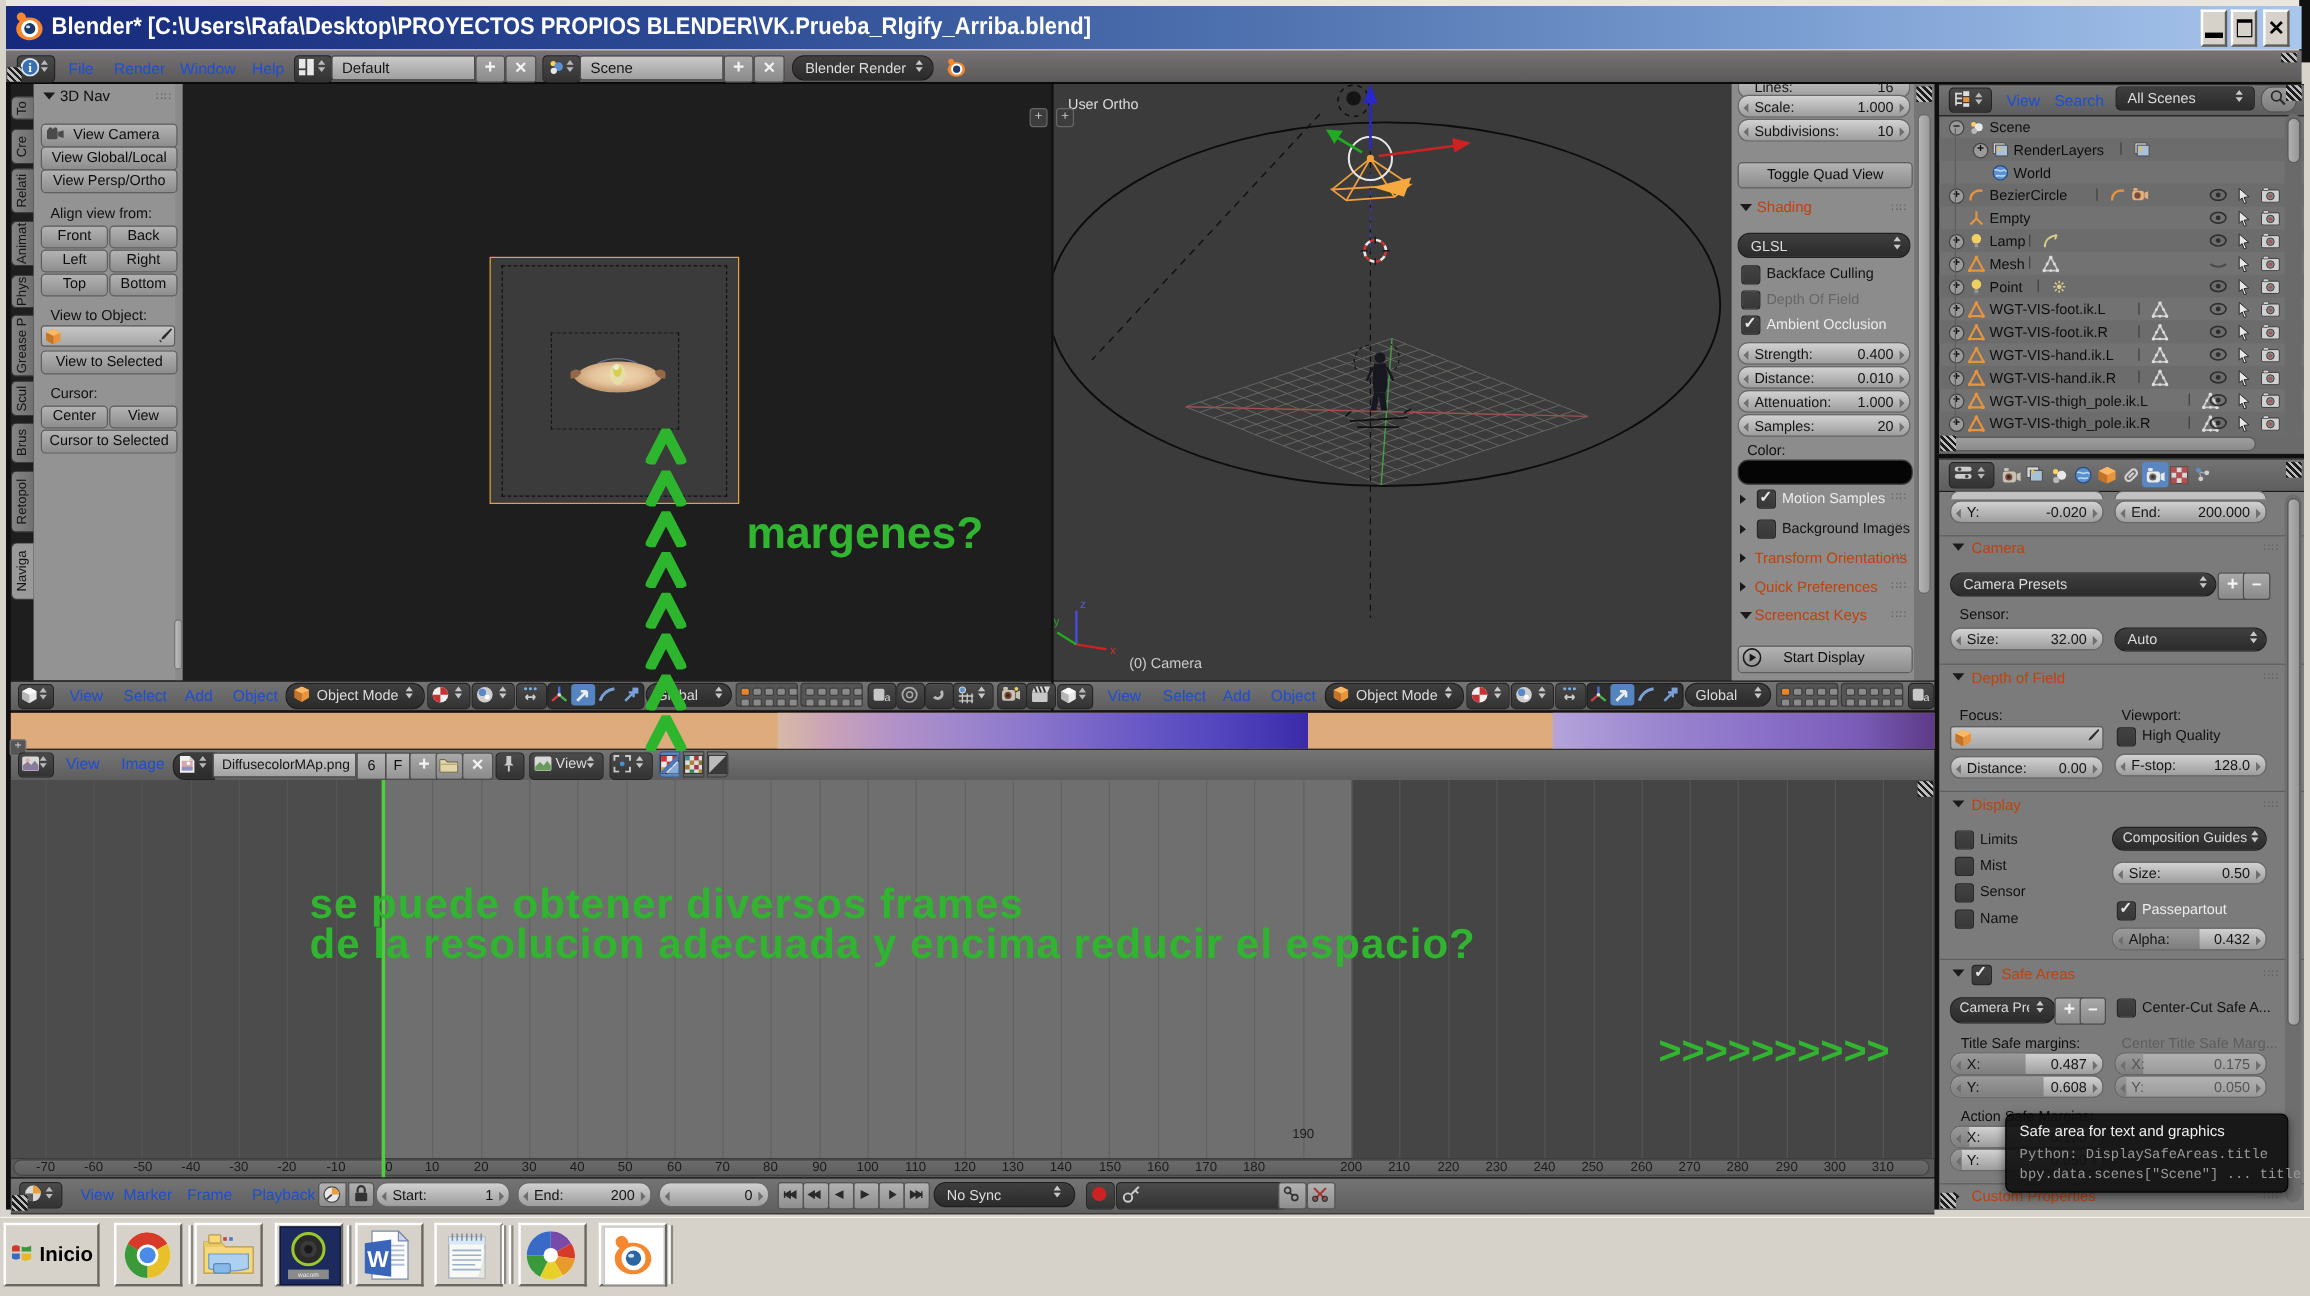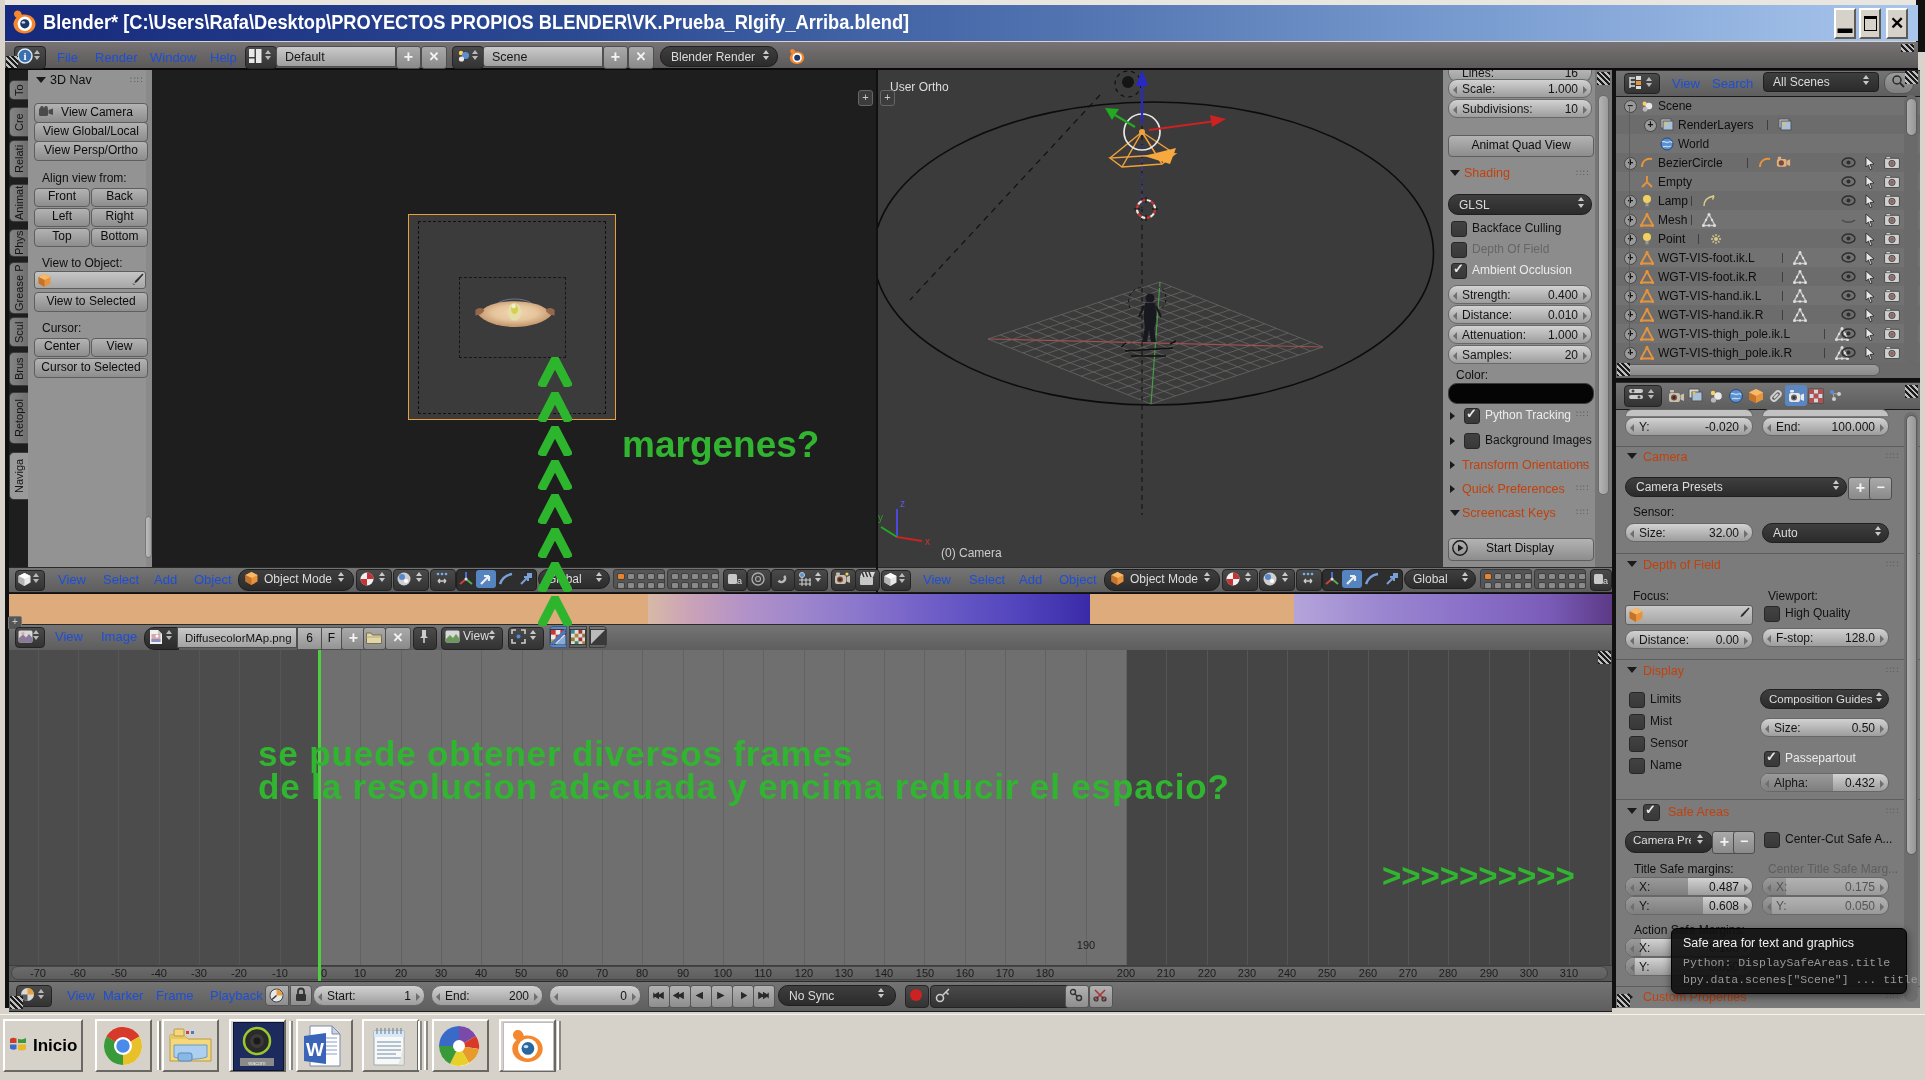--- a/index.html
+++ b/index.html
@@ -503,21 +503,21 @@
       <div style="position:absolute;right:13px;top:2px;font-size:12px;color:#151515;">1.000</div>
       <div style="position:absolute;left:4px;top:6px;width:0;height:0;border-top:4px solid transparent;border-bottom:4px solid transparent;border-right:4px solid #6e6e6e;"></div>
       <div style="position:absolute;right:4px;top:6px;width:0;height:0;border-top:4px solid transparent;border-bottom:4px solid transparent;border-left:4px solid #6e6e6e;"></div>
     </div>
 <div class="abs" style="left:1448px;top:99px;width:144px;height:19px;background:linear-gradient(#d2d2d2,#9d9d9d);border:1px solid #686868;border-radius:9px;box-sizing:border-box;overflow:hidden;">
       <div style="position:absolute;left:13px;top:2px;font-size:12px;color:#151515;">Subdivisions:</div>
       <div style="position:absolute;right:13px;top:2px;font-size:12px;color:#151515;">10</div>
       <div style="position:absolute;left:4px;top:6px;width:0;height:0;border-top:4px solid transparent;border-bottom:4px solid transparent;border-right:4px solid #6e6e6e;"></div>
       <div style="position:absolute;right:4px;top:6px;width:0;height:0;border-top:4px solid transparent;border-bottom:4px solid transparent;border-left:4px solid #6e6e6e;"></div>
     </div>
-<div class="abs btn" style="left:1448px;top:135px;width:144px;height:20px;line-height:19px;">Animat Quad View</div>
+<div class="abs btn" style="left:1448px;top:135px;width:144px;height:20px;line-height:19px;">Toggle Quad View</div>
 <div class="abs" style="left:1450px;top:170px;width:0;height:0;border-left:5px solid transparent;border-right:5px solid transparent;border-top:6px solid #1a1a1a;"></div>
 <div class="abs phdr" style="left:1464px;top:166px;">Shading</div>
 <div class="abs grip" style="left:1576px;top:168px;">∷∷</div>
 <div class="abs dd" style="left:1448px;top:194px;width:144px;height:21px;line-height:20px;padding-left:10px;box-sizing:border-box;">GLSL</div>
 <div class="abs" style="left:1578px;top:197px;width:0;height:0;border-left:3.5px solid transparent;border-right:3.5px solid transparent;border-bottom:4.5px solid #c9c9c9;"></div>
     <div class="abs" style="left:1578px;top:203.5px;width:0;height:0;border-left:3.5px solid transparent;border-right:3.5px solid transparent;border-top:4.5px solid #c9c9c9;"></div>
 <div class="abs chk" style="left:1451px;top:221px;width:14px;height:14px;"></div>
     <div class="abs" style="left:1472px;top:221px;font-size:12px;color:#111;">Backface Culling</div>
 <div class="abs chk" style="left:1451px;top:242px;width:14px;height:14px;"></div>
     <div class="abs" style="left:1472px;top:242px;font-size:12px;color:#666;">Depth Of Field</div>
@@ -548,21 +548,21 @@
       <div style="position:absolute;right:13px;top:2px;font-size:12px;color:#151515;">20</div>
       <div style="position:absolute;left:4px;top:6px;width:0;height:0;border-top:4px solid transparent;border-bottom:4px solid transparent;border-right:4px solid #6e6e6e;"></div>
       <div style="position:absolute;right:4px;top:6px;width:0;height:0;border-top:4px solid transparent;border-bottom:4px solid transparent;border-left:4px solid #6e6e6e;"></div>
     </div>
 <div class="abs lbl" style="left:1456px;top:368px;">Color:</div>
 <div class="abs" style="left:1448px;top:383px;width:144px;height:19px;background:#050505;border:1px solid #3a3a3a;border-radius:9px;"></div>
 <div class="abs" style="left:1450px;top:412px;width:0;height:0;border-top:4px solid transparent;border-bottom:4px solid transparent;border-left:5px solid #1a1a1a;"></div>
 <div class="abs chk" style="left:1464px;top:408px;width:14px;height:14px;">
       <span style="position:absolute;left:1px;top:-3px;color:#e8e8e8;font-size:13px;font-weight:bold;">✓</span>
     </div>
-    <div class="abs" style="left:1485px;top:408px;font-size:12px;color:#ececec;">Python Tracking</div>
+    <div class="abs" style="left:1485px;top:408px;font-size:12px;color:#ececec;">Motion Samples</div>
 <div class="abs grip" style="left:1576px;top:409px;">∷∷</div>
 <div class="abs" style="left:1450px;top:437px;width:0;height:0;border-top:4px solid transparent;border-bottom:4px solid transparent;border-left:5px solid #1a1a1a;"></div>
 <div class="abs chk" style="left:1464px;top:433px;width:14px;height:14px;"></div>
     <div class="abs" style="left:1485px;top:433px;font-size:12px;color:#111;">Background Images</div>
 <div class="abs grip" style="left:1576px;top:434px;">∷∷</div>
 <div class="abs" style="left:1450px;top:461px;width:0;height:0;border-top:4px solid transparent;border-bottom:4px solid transparent;border-left:5px solid #1a1a1a;"></div>
 <div class="abs phdr" style="left:1462px;top:458px;">Transform Orientations</div>
 <div class="abs grip" style="left:1576px;top:459px;">∷∷</div>
 <div class="abs" style="left:1450px;top:485px;width:0;height:0;border-top:4px solid transparent;border-bottom:4px solid transparent;border-left:5px solid #1a1a1a;"></div>
 <div class="abs phdr" style="left:1462px;top:482px;">Quick Preferences</div>
@@ -1283,21 +1283,21 @@
 <div class="abs" style="left:1625px;top:409px;width:128px;height:7px;background:#c2c2c2;border:1px solid #686868;border-bottom:none;border-radius:8px 8px 0 0;box-sizing:border-box;"></div>
 <div class="abs" style="left:1762px;top:409px;width:127px;height:7px;background:#c2c2c2;border:1px solid #686868;border-bottom:none;border-radius:8px 8px 0 0;box-sizing:border-box;"></div>
 <div class="abs" style="left:1625px;top:417px;width:128px;height:19px;background:linear-gradient(#d2d2d2,#9d9d9d);border:1px solid #686868;border-radius:9px;box-sizing:border-box;overflow:hidden;">
       <div style="position:absolute;left:13px;top:2px;font-size:12px;color:#151515;">Y:</div>
       <div style="position:absolute;right:13px;top:2px;font-size:12px;color:#151515;">-0.020</div>
       <div style="position:absolute;left:4px;top:6px;width:0;height:0;border-top:4px solid transparent;border-bottom:4px solid transparent;border-right:4px solid #6e6e6e;"></div>
       <div style="position:absolute;right:4px;top:6px;width:0;height:0;border-top:4px solid transparent;border-bottom:4px solid transparent;border-left:4px solid #6e6e6e;"></div>
     </div>
 <div class="abs" style="left:1762px;top:417px;width:127px;height:19px;background:linear-gradient(#d2d2d2,#9d9d9d);border:1px solid #686868;border-radius:9px;box-sizing:border-box;overflow:hidden;">
       <div style="position:absolute;left:13px;top:2px;font-size:12px;color:#151515;">End:</div>
-      <div style="position:absolute;right:13px;top:2px;font-size:12px;color:#151515;">100.000</div>
+      <div style="position:absolute;right:13px;top:2px;font-size:12px;color:#151515;">200.000</div>
       <div style="position:absolute;left:4px;top:6px;width:0;height:0;border-top:4px solid transparent;border-bottom:4px solid transparent;border-right:4px solid #6e6e6e;"></div>
       <div style="position:absolute;right:4px;top:6px;width:0;height:0;border-top:4px solid transparent;border-bottom:4px solid transparent;border-left:4px solid #6e6e6e;"></div>
     </div>
 <div class="abs" style="left:1616px;top:446px;width:304px;height:1px;background:#5e5e5e;"></div>
 <div class="abs" style="left:1627px;top:453px;width:0;height:0;border-left:5px solid transparent;border-right:5px solid transparent;border-top:6px solid #1a1a1a;"></div>
 <div class="abs phdr" style="left:1643px;top:450px;">Camera</div>
 <div class="abs grip" style="left:1886px;top:451px;">∷∷</div>
 <div class="abs dd" style="left:1625px;top:477px;width:222px;height:20px;line-height:19px;padding-left:10px;box-sizing:border-box;">Camera Presets</div>
 <div class="abs" style="left:1833px;top:480px;width:0;height:0;border-left:3px solid transparent;border-right:3px solid transparent;border-bottom:4px solid #c9c9c9;"></div>
     <div class="abs" style="left:1833px;top:486px;width:0;height:0;border-left:3px solid transparent;border-right:3px solid transparent;border-top:4px solid #c9c9c9;"></div>

